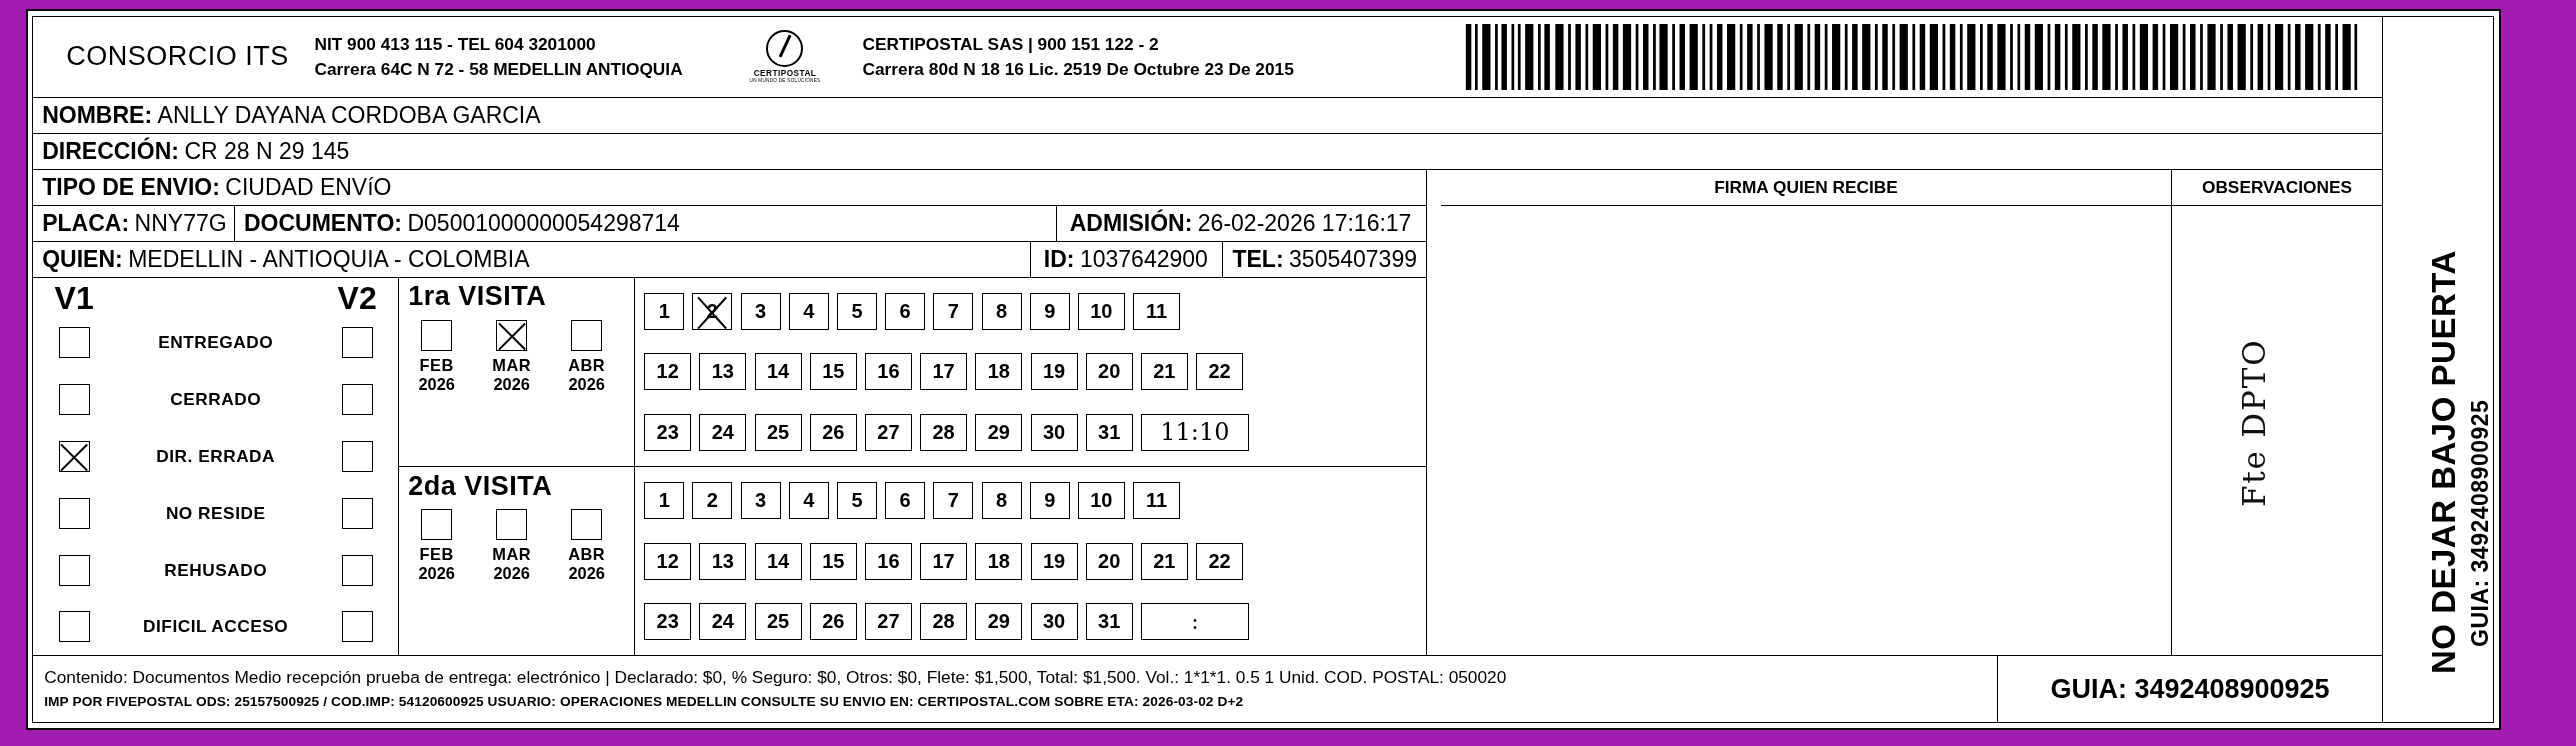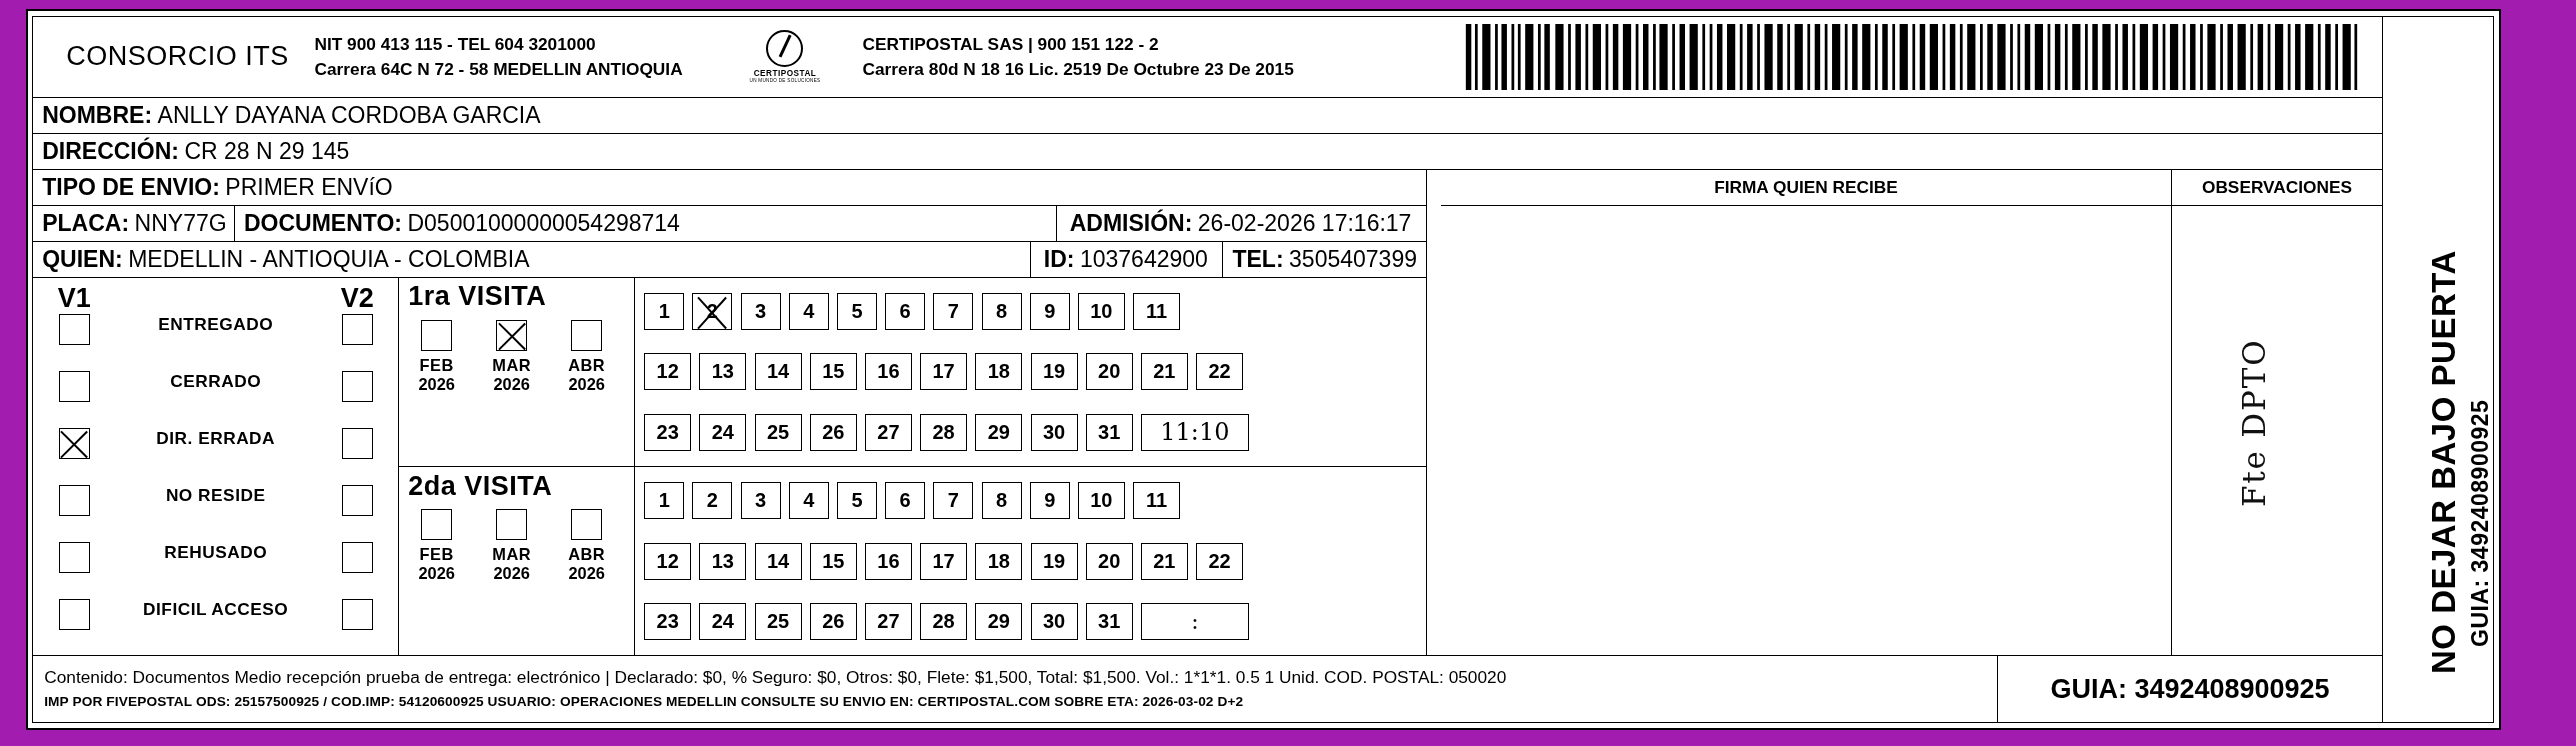--- a/index.html
+++ b/index.html
@@ -235,31 +235,32 @@
     flex: 0 0 365px;
     border-right: 1.8px solid #000;
     display: flex;
     flex-direction: column;
     padding: 3.7px 0 0 0;
   }
   .vhdr {
     display: flex;
     flex-direction: row;
     align-items: center;
-    font-size: 27px;
+    font-size: 32px;
     font-weight: bold;
     height: 31px;
     padding: 1.8px 0 0 0;
   }
   .v-left { flex: 0 0 82px; text-align: center; }
   .v-mid { flex: 1 1 auto; }
   .v-right { flex: 0 0 82px; text-align: center; }
   .status-row {
     display: flex;
     flex-direction: row;
+    align-items: center;
     flex: 1 1 auto;
   }
   .status-row .bx-wrap { flex: 0 0 82px; display: flex; justify-content: center; }
   .status-row .st-label {
     flex: 1 1 auto;
     text-align: center;
     font-size: 17.3px;
     font-weight: bold;
     letter-spacing: 0.5px;
   }
@@ -553,21 +554,21 @@
           <span class="val">CR 28 N 29 145</span>
         </div>
 
         <div class="mid-wrap">
           <div class="mid-left">
 
             <div class="rowsblock">
 
               <div class="row">
                 <span class="cap">TIPO DE ENVIO:</span>
-                <span class="val">PRIMER ENVíO</span>
+                <span class="val">CIUDAD ENVíO</span>
               </div>
 
               <div class="row">
                 <span class="cap">PLACA:</span>
                 <span class="val">NNY77G</span>
                 <span class="cell-div" style="margin-left:7.3px;"></span>
                 <span class="cap">DOCUMENTO:</span>
                 <span class="val">D05001000000054298714</span>
                 <span class="grow"></span>
                 <span class="cell-div"></span>

